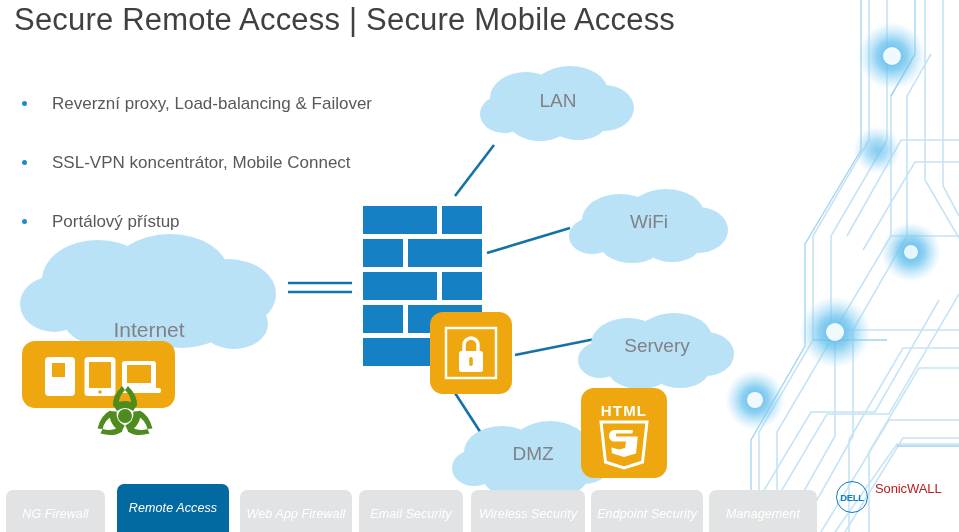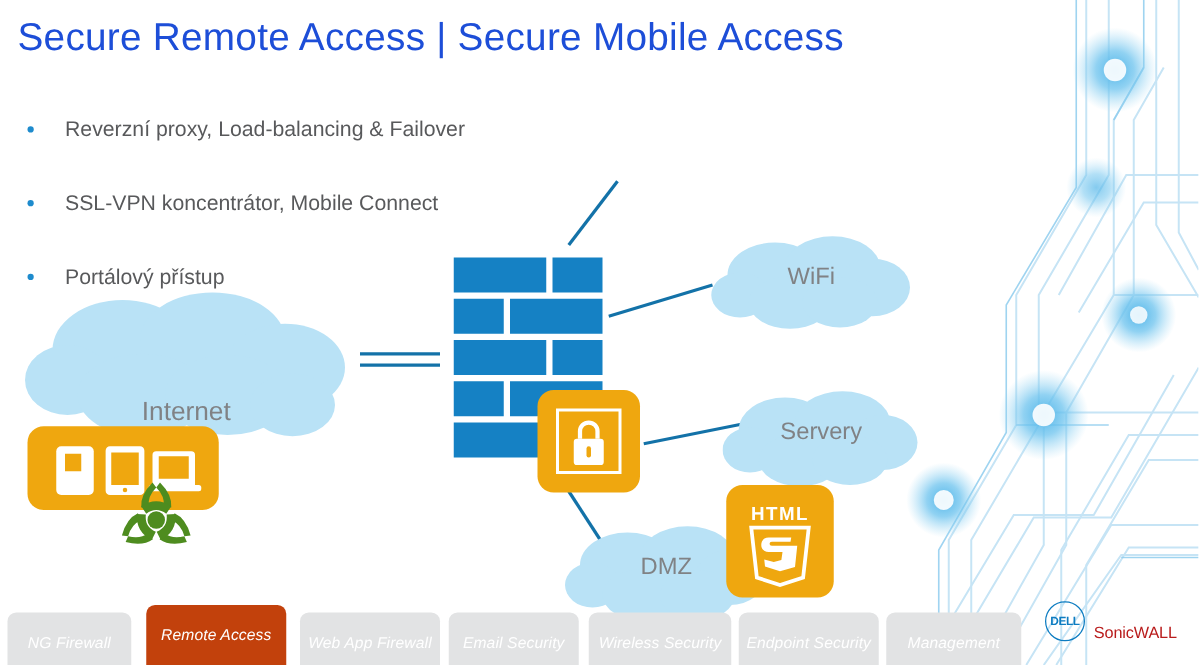--- a/index.html
+++ b/index.html
@@ -23,23 +23,23 @@
     right: 0;
     width: 320px;
     height: 532px;
     pointer-events: none;
   }
 
   
   #title {
     position: absolute;
     left: 14px;
-    top: 12px;
+    top: 2px;
     font-size: 31px;
-    color: #1d4ed8;
+    color: #404040;
     font-family: "Liberation Sans", sans-serif;
     font-weight: 400;
     letter-spacing: 0.2px;
     white-space: nowrap;
   }
 
   
   #bullets {
     position: absolute;
     left: 16px;
@@ -146,32 +146,32 @@
     border-radius: 7px 7px 0 0;
     background: #e2e3e4;
     color: #ffffff;
     font-size: 12.5px;
     display: flex;
     align-items: center;
     justify-content: center;
     letter-spacing: 0.1px;
   }
   .tab.active {
-    background: #c2410c;
+    background: #0369a1;
     bottom: 0;
     height: 48px;
   }
 
   
   #logo {
     position: absolute;
     left: 836px;
     top: 481px;
     display: flex;
-    align-items: flex-end;
+    align-items: flex-start;
     gap: 7px;
   }
   #logo-ring {
     width: 30px;
     height: 30px;
     border-radius: 50%;
     border: 1.7px solid #0d7cc1;
     display: flex;
     align-items: center;
     justify-content: center;
@@ -251,20 +251,33 @@
     <g stroke="#1372a8" stroke-width="2.6" fill="none">
       <line x1="288" y1="283" x2="352" y2="283"></line>
       <line x1="288" y1="292" x2="352" y2="292"></line>
       <line x1="455" y1="196" x2="494" y2="145"></line>
       <line x1="487" y1="253" x2="570" y2="228"></line>
       <line x1="515" y1="355" x2="600" y2="338"></line>
       <line x1="455" y1="393" x2="490" y2="447"></line>
     </g>
   </svg>
 
+  <div class="cloud" style="left:478px; top:64px; width:160px; height:80px;">
+    <svg viewBox="0 0 160 80" width="160" height="80">
+      <g fill="#b9e2f6">
+        <ellipse cx="48" cy="34" rx="36" ry="26"></ellipse>
+        <ellipse cx="92" cy="28" rx="38" ry="26"></ellipse>
+        <ellipse cx="126" cy="44" rx="30" ry="23"></ellipse>
+        <ellipse cx="26" cy="50" rx="24" ry="19"></ellipse>
+        <ellipse cx="62" cy="56" rx="32" ry="21"></ellipse>
+        <ellipse cx="100" cy="56" rx="30" ry="20"></ellipse>
+      </g>
+    </svg>
+    <div class="cloud-label" style="top:26px;">LAN</div>
+  </div>
 
   <div class="cloud" style="left:568px; top:186px; width:162px; height:80px;">
     <svg viewBox="0 0 162 80" width="162" height="80">
       <g fill="#b9e2f6">
         <ellipse cx="52" cy="34" rx="38" ry="26"></ellipse>
         <ellipse cx="98" cy="28" rx="38" ry="25"></ellipse>
         <ellipse cx="130" cy="44" rx="30" ry="23"></ellipse>
         <ellipse cx="24" cy="50" rx="23" ry="18"></ellipse>
         <ellipse cx="64" cy="56" rx="33" ry="21"></ellipse>
         <ellipse cx="104" cy="56" rx="30" ry="20"></ellipse>

